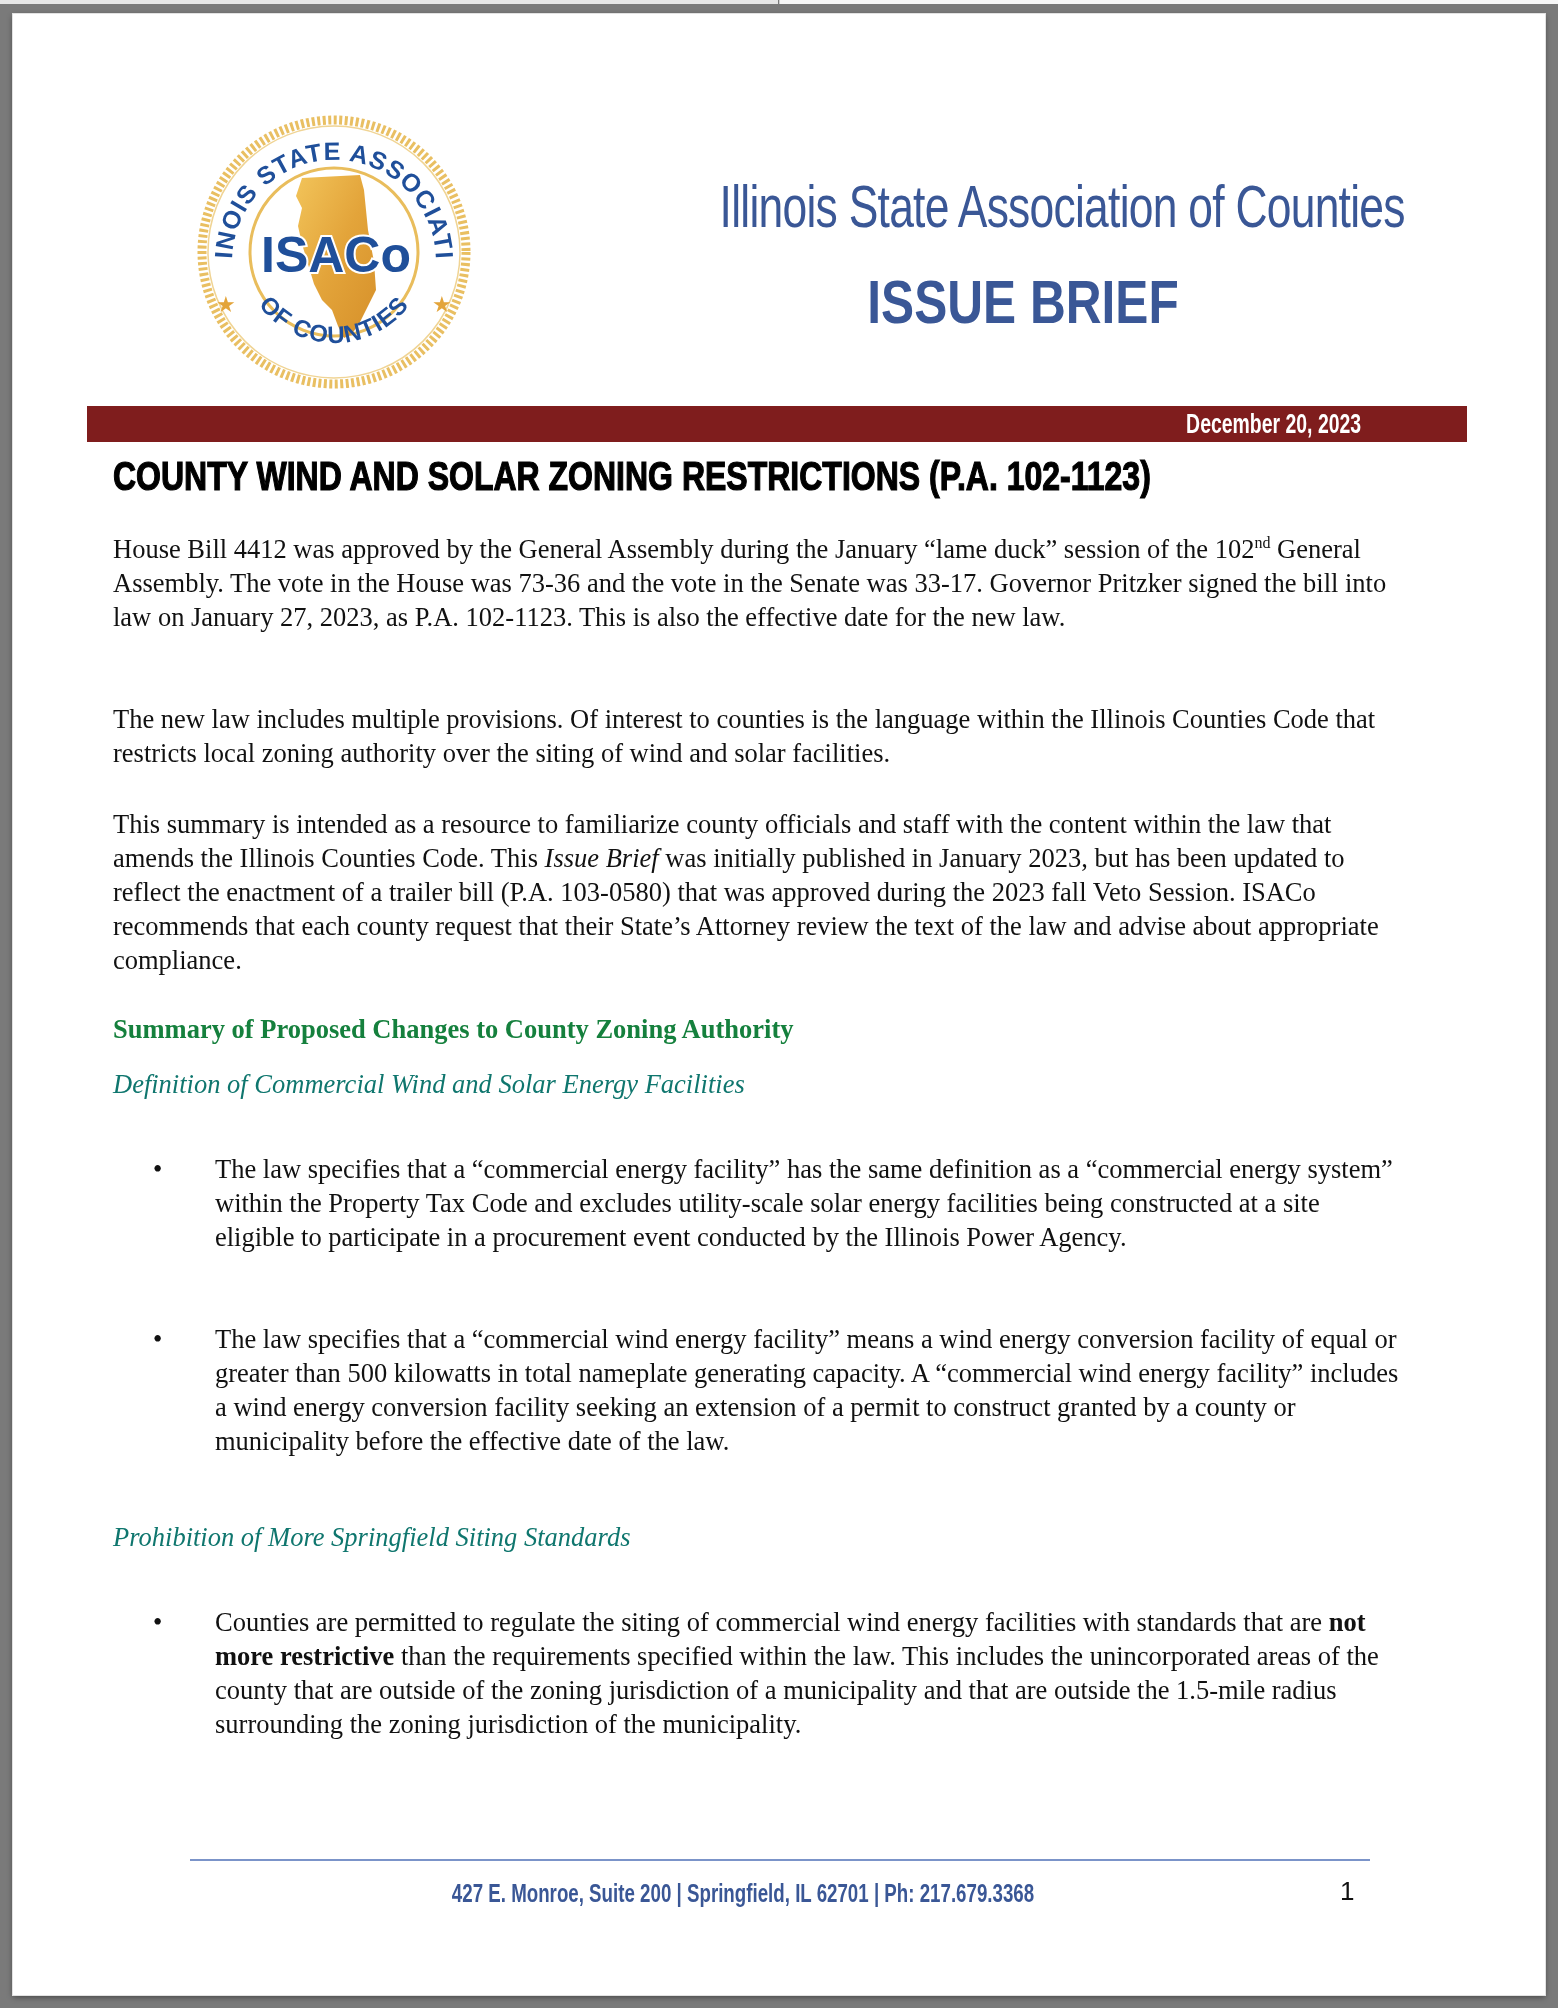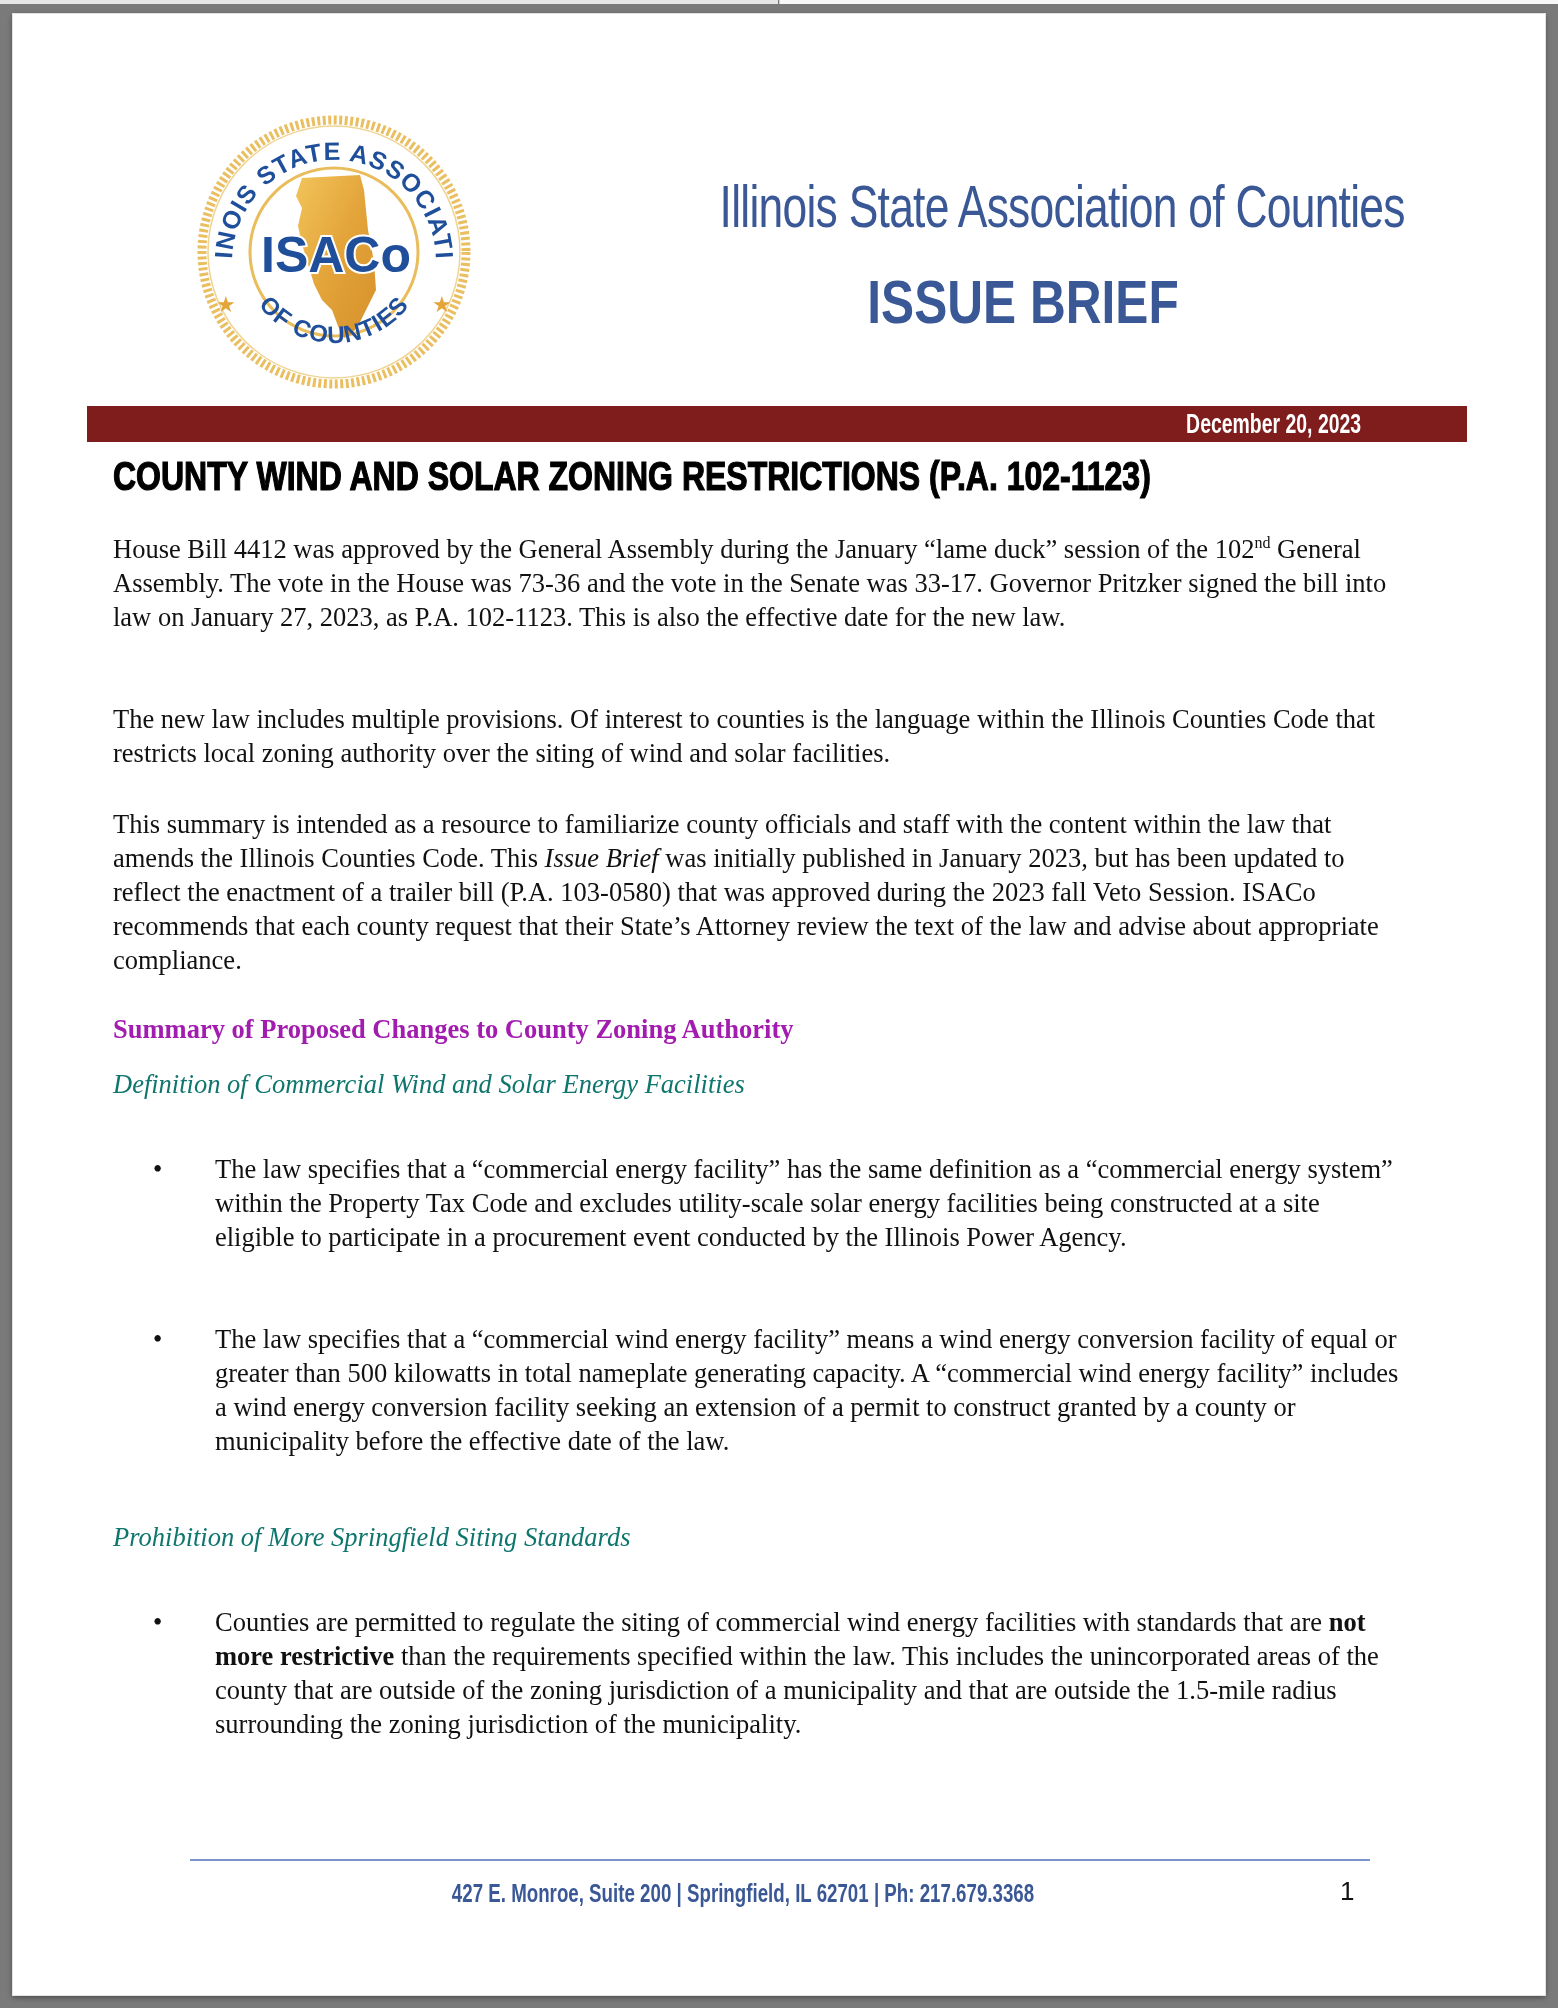--- a/index.html
+++ b/index.html
@@ -42,21 +42,21 @@
     position: absolute; left: 100px; top: 440px; white-space: nowrap;
     font-family: "Liberation Sans", sans-serif; font-weight: 900; color: #000;
     font-size: 40px; transform: scaleX(0.8); transform-origin: left center;
     -webkit-text-stroke: 1.2px #000;
   }
   .body-text {
     position: absolute; left: 100px; width: 1290px;
     font-size: 26.5px; line-height: 34px; color: #111;
   }
   .body-text p { margin: 0; }
-  .sec-head { position: absolute; left: 100px; font-size: 26.5px; font-weight: bold; color: #a21caf; font-family: Liberation Serif, serif; }
+  .sec-head { position: absolute; left: 100px; font-size: 26.5px; font-weight: bold; color: #15803d; font-family: Liberation Serif, serif; }
   .sub-head { position: absolute; left: 100px; font-size: 26.5px; font-style: italic; color: #0f766e; }
   .bullet {
     position: absolute; left: 140px; width: 1250px;
     font-size: 26.5px; line-height: 34px; color: #111;
   }
   .bullet .dot { position: absolute; left: 0; top: 0; width: 60px; }
   .bullet .txt { margin-left: 62px; }
   .footer-rule { position: absolute; left: 177px; top: 1845px; width: 1180px; height: 2px; background: #7b94c9; }
   .footer-addr {
     position: absolute; left: 280px; top: 1864px; width: 900px; text-align: center;

